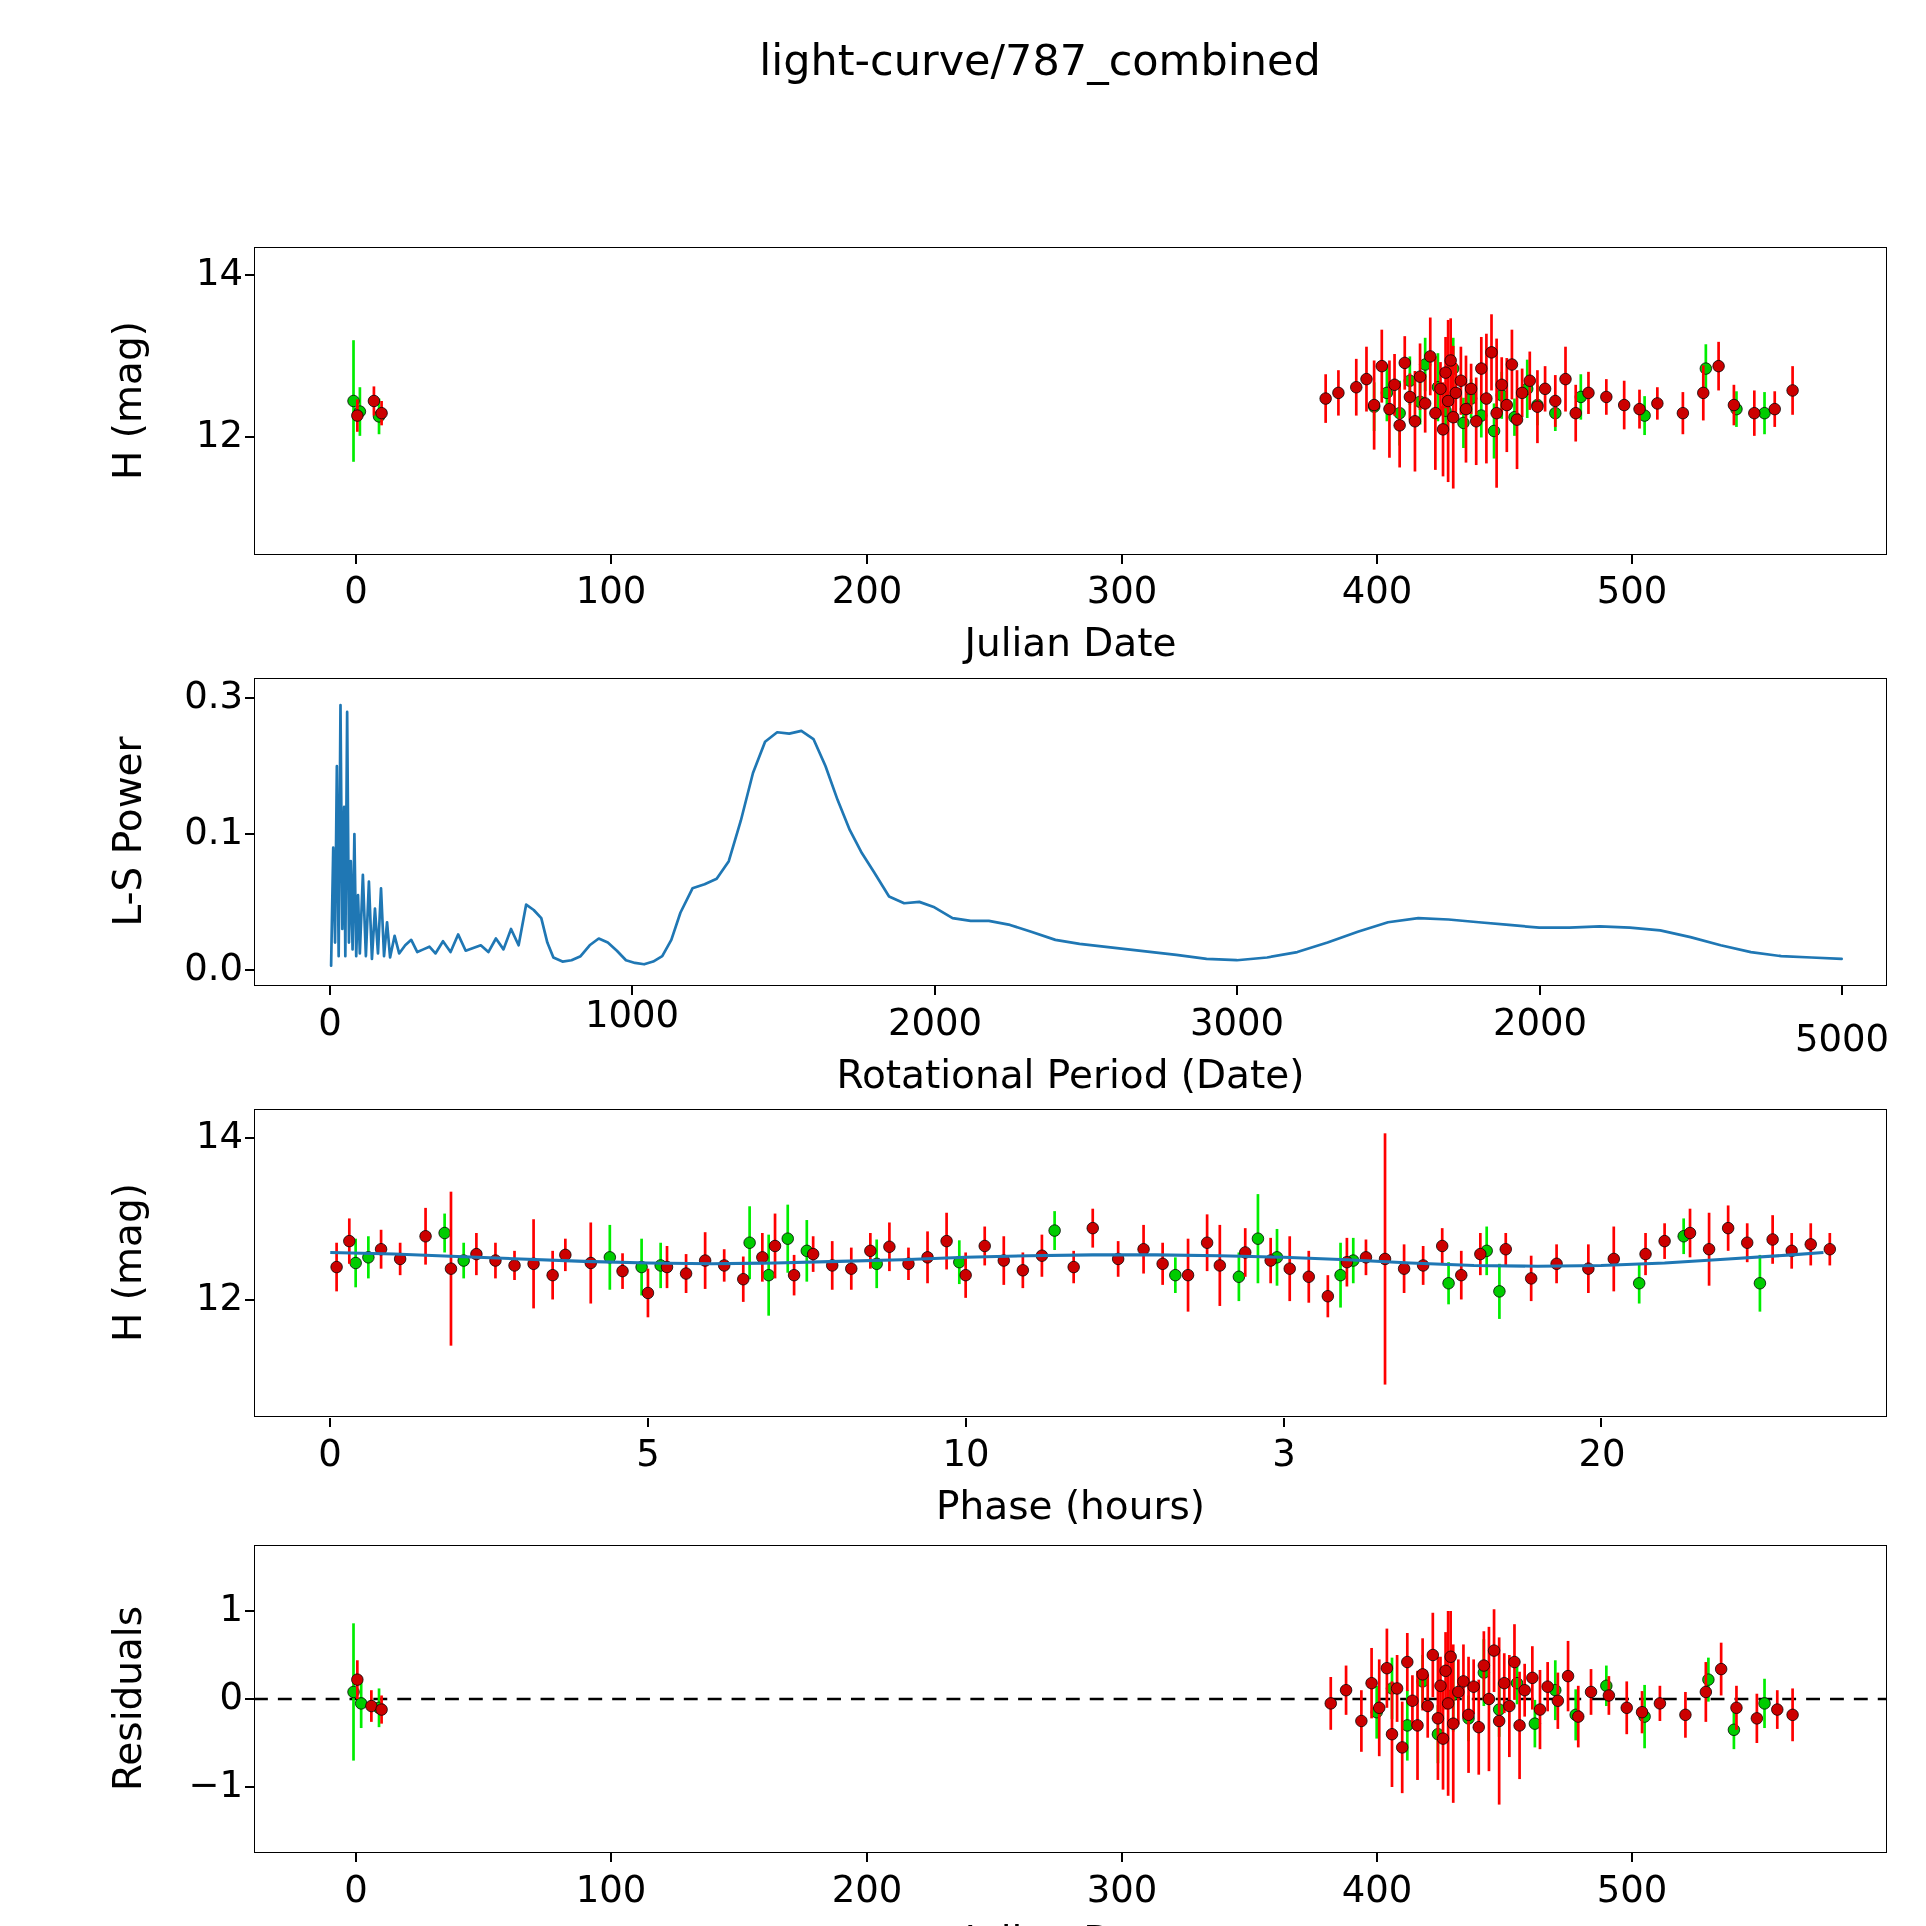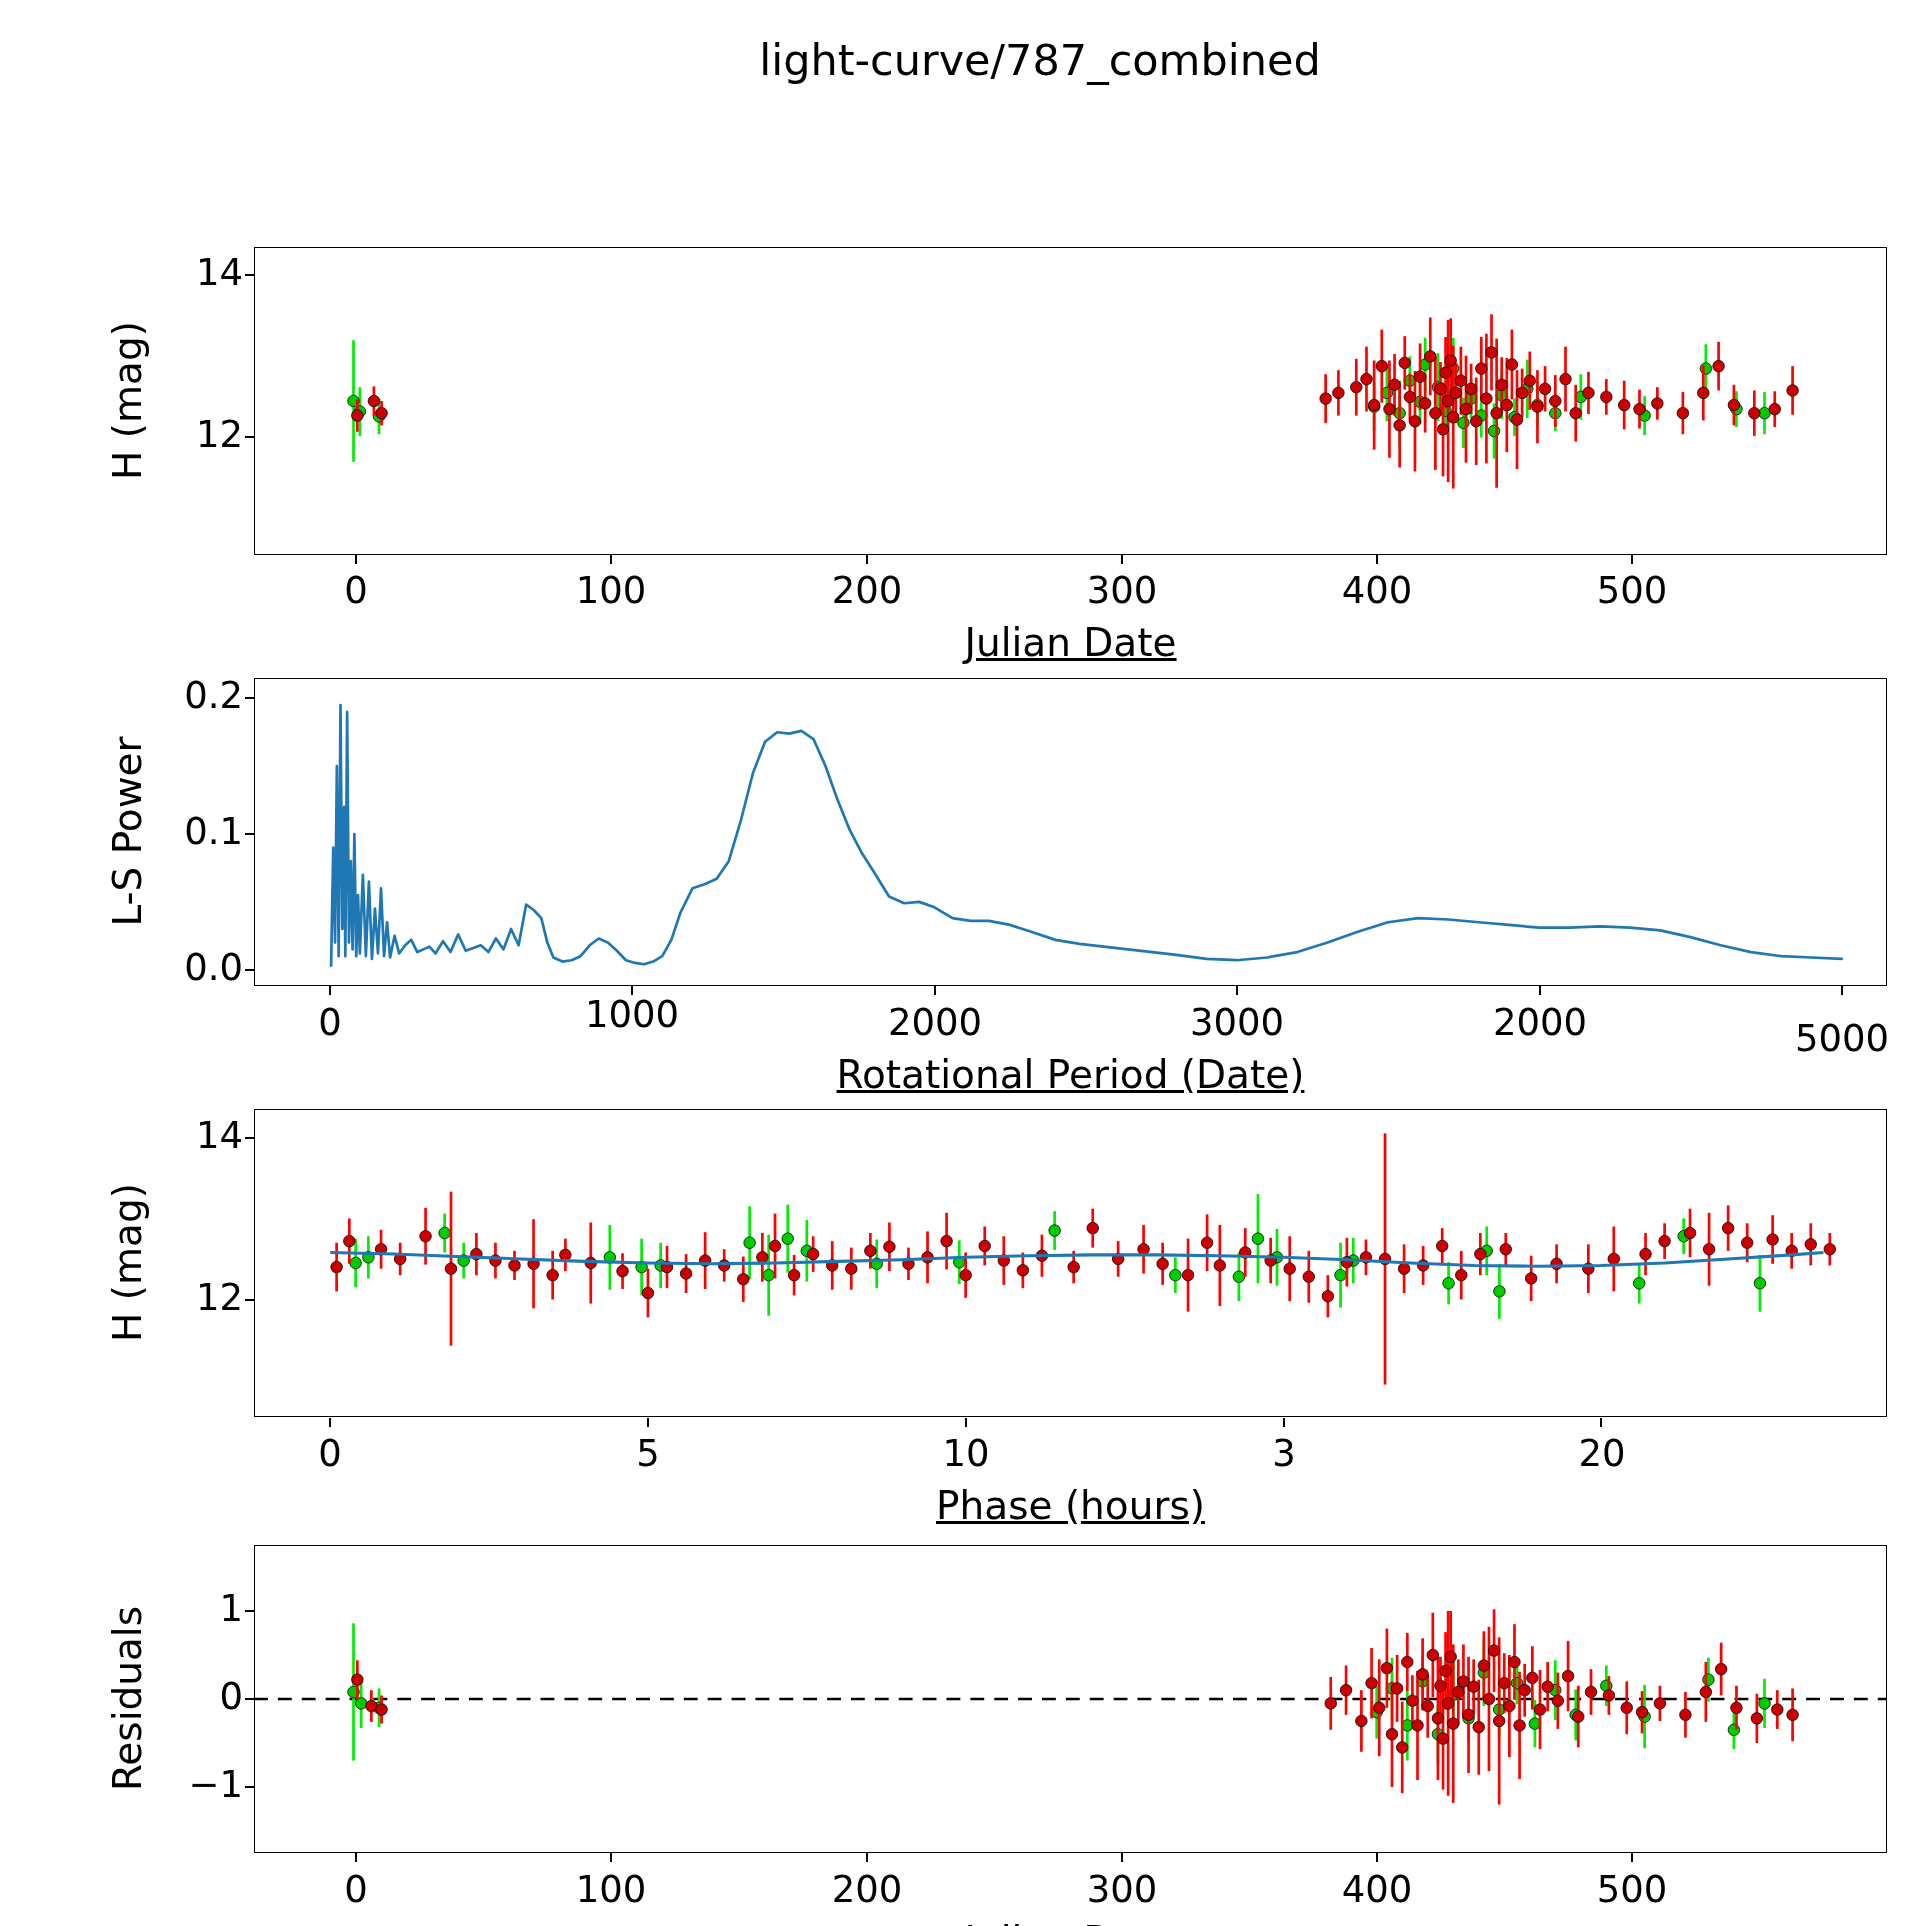--- a/index.html
+++ b/index.html
@@ -52,21 +52,20 @@
     width: 100%;
     height: 100%;
     display: block;
   }
   .axis-label-x {
     position: absolute;
     text-align: center;
     font-size: 39px;
     color: #000000;
     white-space: nowrap;
-    text-decoration: underline;
   }
   .axis-label-y {
     position: absolute;
     font-size: 39px;
     color: #000000;
     white-space: nowrap;
     transform-origin: 50% 50%;
   }
   .tick-label-x {
     position: absolute;
@@ -679,21 +678,21 @@
       <div class="tick-label-x" style="left: 1160px; top: 1001px; width: 154px;">3000</div>
       <div class="tick-mark" style="left: 1539px; top: 986px; width: 2.3px; height: 9.2px;"></div>
       <div class="tick-label-x" style="left: 1463px; top: 1001px; width: 154px;">2000</div>
       <div class="tick-mark" style="left: 1841px; top: 986px; width: 2.3px; height: 9.2px;"></div>
       <div class="tick-label-x" style="left: 1765px; top: 1001px; width: 154px; margin-top: 16px;">5000</div>
       <div class="tick-mark" style="left: 245px; top: 969px; width: 9.2px; height: 2.3px;"></div>
       <div class="tick-label-y" style="left: 81px; top: 946px; width: 162px;">0.0</div>
       <div class="tick-mark" style="left: 245px; top: 833px; width: 9.2px; height: 2.3px;"></div>
       <div class="tick-label-y" style="left: 81px; top: 810px; width: 162px;">0.1</div>
       <div class="tick-mark" style="left: 245px; top: 697px; width: 9.2px; height: 2.3px;"></div>
-      <div class="tick-label-y" style="left: 81px; top: 674px; width: 162px;">0.2</div>
+      <div class="tick-label-y" style="left: 81px; top: 674px; width: 162px;">0.3</div>
       <div class="axis-label-x" style="left: 254px; top: 1052px; width: 1633px;">Rotational Period (Date)</div>
       <div class="axis-label-y" style="width: 308px; text-align: center; left: -27px; top: 809px; transform: rotate(-90deg);">L-S Power</div>
       <div class="tick-mark" style="left: 329px; top: 1418px; width: 2.3px; height: 9.2px;"></div>
       <div class="tick-label-x" style="left: 253px; top: 1432px; width: 154px;">0</div>
       <div class="tick-mark" style="left: 647px; top: 1418px; width: 2.3px; height: 9.2px;"></div>
       <div class="tick-label-x" style="left: 571px; top: 1432px; width: 154px;">5</div>
       <div class="tick-mark" style="left: 965px; top: 1418px; width: 2.3px; height: 9.2px;"></div>
       <div class="tick-label-x" style="left: 889px; top: 1432px; width: 154px;">10</div>
       <div class="tick-mark" style="left: 1283px; top: 1418px; width: 2.3px; height: 9.2px;"></div>
       <div class="tick-label-x" style="left: 1207px; top: 1432px; width: 154px;">3</div>

